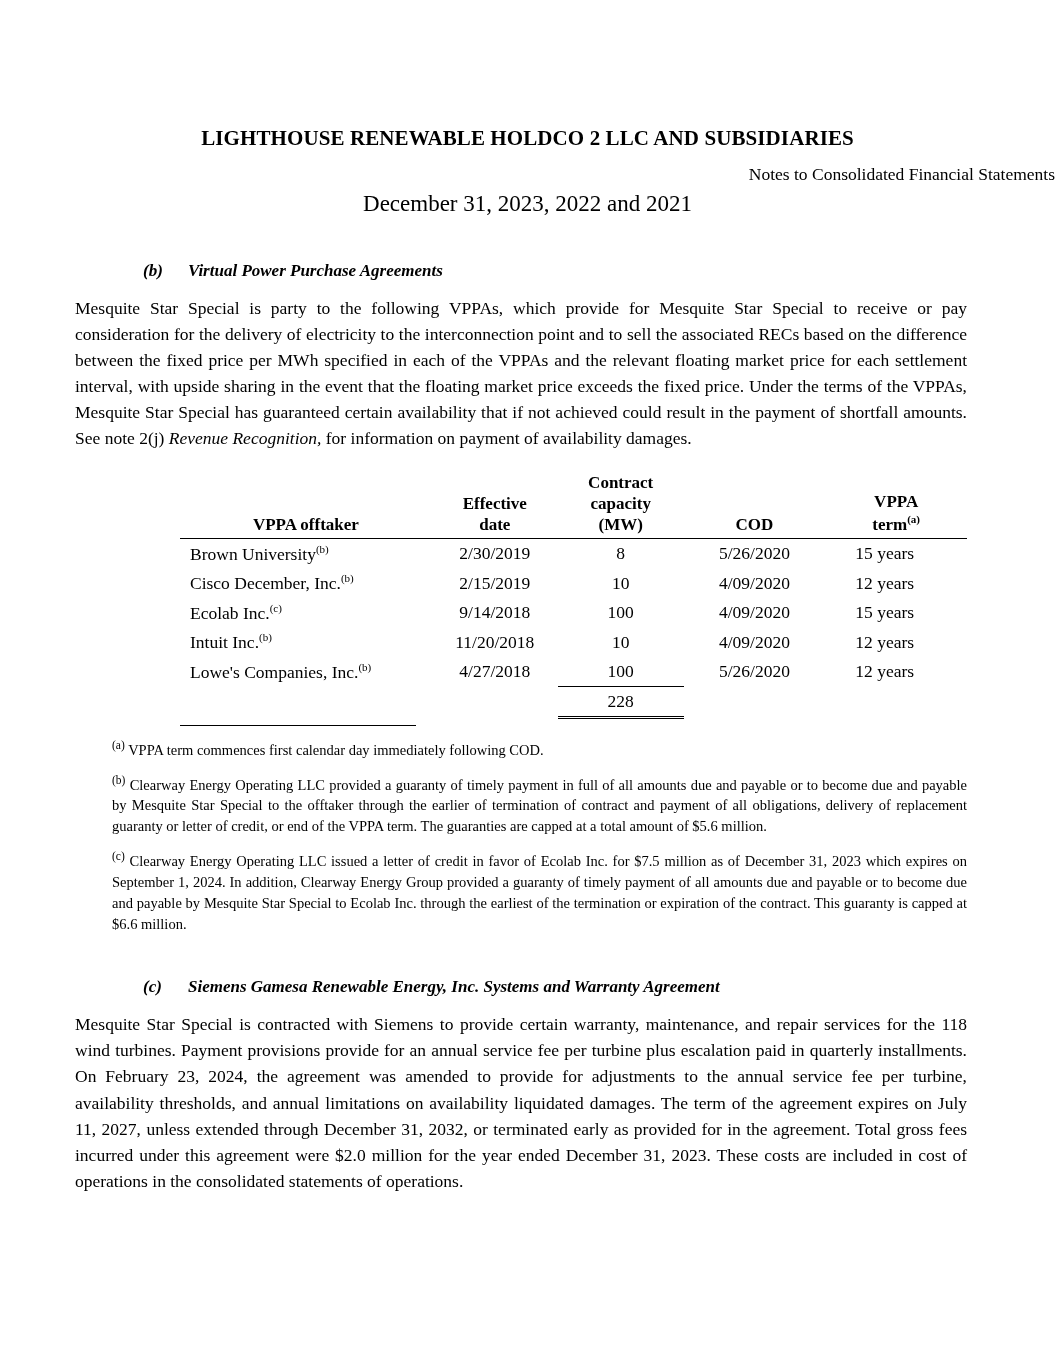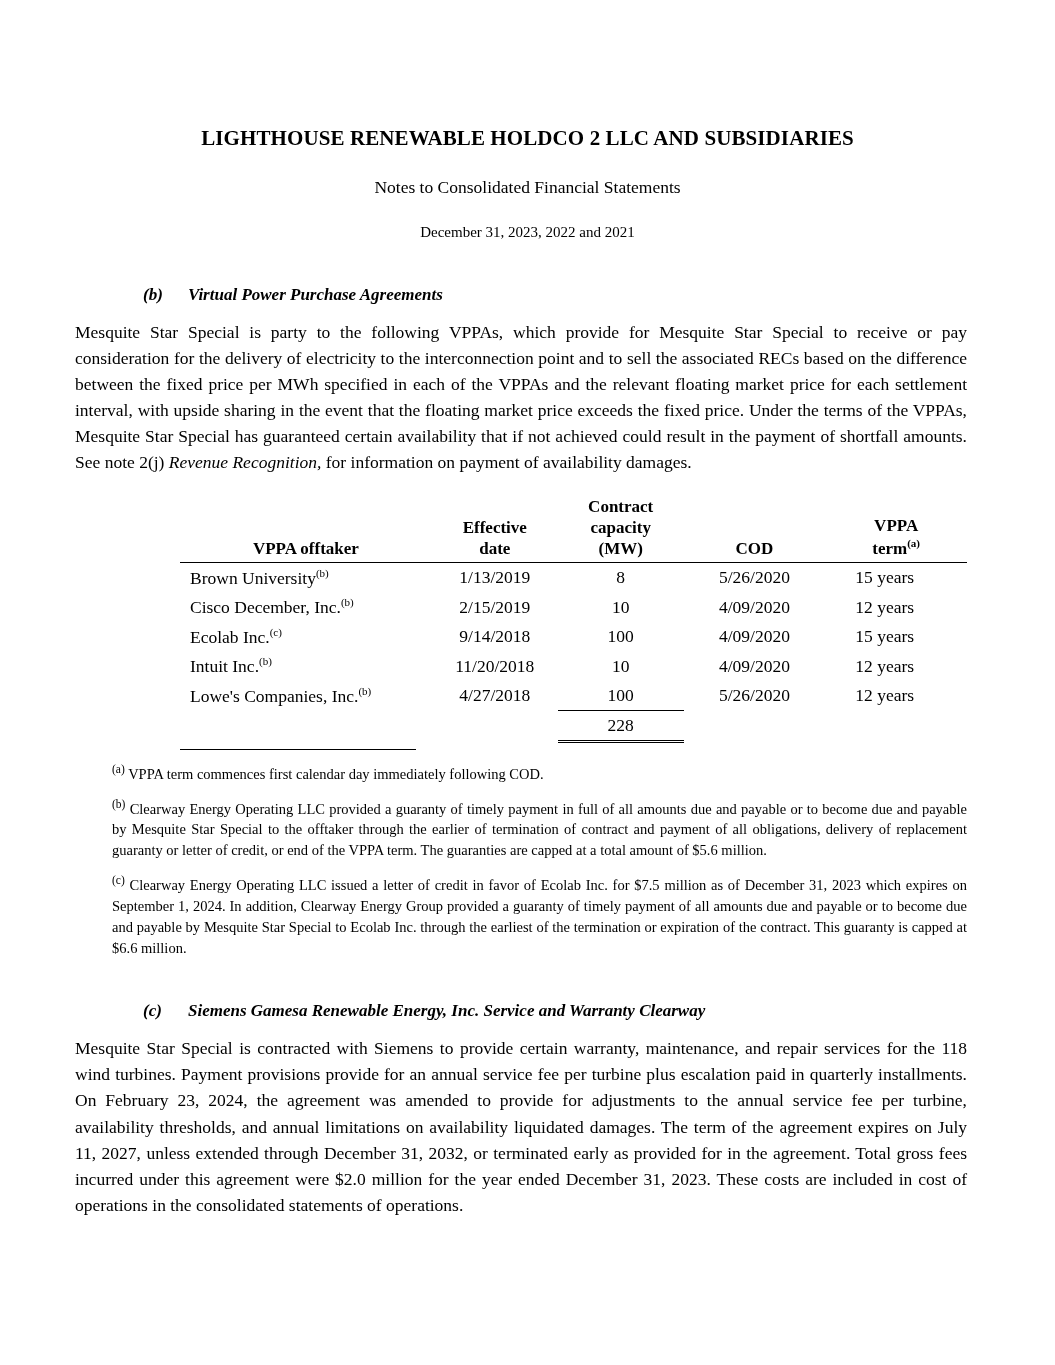--- a/index.html
+++ b/index.html
@@ -26,25 +26,26 @@
     text-align: center;
     margin-top: 126px;
   }
   .header .line1 {
     font-weight: bold;
     font-size: 21px;
     letter-spacing: 0.1px;
   }
   .header .line2 {
     font-size: 17.5px;
-    margin-top: 26px;
+    margin-top: 13px;
+    text-align: right;
   }
   .header .line3 {
-    font-size: 15px;
-    margin-top: 26px;
+    font-size: 23px;
+    margin-top: 6px;
   }
 
   .section {
     margin-top: 44px;
   }
   .sec-head {
     display: flex;
     font-weight: bold;
     font-style: italic;
     font-size: 17px;
@@ -194,21 +195,21 @@
             </th>
             <th class="hdr-underline">
               <div>VPPA</div>
               <div><span>term</span><span class="sup">(a)</span></div>
             </th>
           </tr>
         </thead>
         <tbody>
           <tr>
             <td class="left"><span>Brown University</span><span class="sup">(b)</span></td>
-            <td>1/13/2019</td>
+            <td>2/30/2019</td>
             <td>8</td>
             <td>5/26/2020</td>
             <td class="lbl">15 years</td>
           </tr>
           <tr>
             <td class="left"><span>Cisco December, Inc.</span><span class="sup">(b)</span></td>
             <td>2/15/2019</td>
             <td>10</td>
             <td>4/09/2020</td>
             <td class="lbl">12 years</td>
@@ -259,18 +260,18 @@
       <div class="fn">
         <span class="mark">(c)</span>
         <span>Clearway Energy Operating LLC issued a letter of credit in favor of Ecolab Inc. for $7.5 million as of December 31, 2023 which expires on September 1, 2024. In addition, Clearway Energy Group provided a guaranty of timely payment of all amounts due and payable or to become due and payable by Mesquite Star Special to Ecolab Inc. through the earliest of the termination or expiration of the contract. This guaranty is capped at $6.6 million.</span>
       </div>
     </div>
   </div>
 
   <div class="section" style="margin-top:42px;">
     <div class="sec-head">
       <div class="marker"><span class="marker-inner">(c)</span></div>
-      <div class="sec-title">Siemens Gamesa Renewable Energy, Inc. Service and Warranty Clearway</div>
+      <div class="sec-title">Siemens Gamesa Renewable Energy, Inc. Systems and Warranty Agreement</div>
     </div>
     <div class="para">Mesquite Star Special is contracted with Siemens to provide certain warranty, maintenance, and repair services for the 118 wind turbines. Payment provisions provide for an annual service fee per turbine plus escalation paid in quarterly installments. On February 23, 2024, the agreement was amended to provide for adjustments to the annual service fee per turbine, availability thresholds, and annual limitations on availability liquidated damages. The term of the agreement expires on July 11, 2027, unless extended through December 31, 2032, or terminated early as provided for in the agreement. Total gross fees incurred under this agreement were $2.0 million for the year ended December 31, 2023. These costs are included in cost of operations in the consolidated statements of operations.</div>
   </div>
 
 </div>
 
 </body></html>

